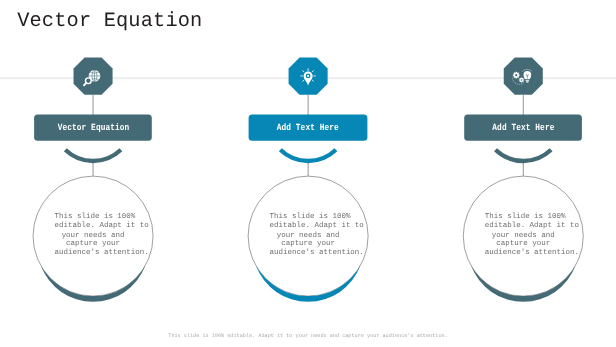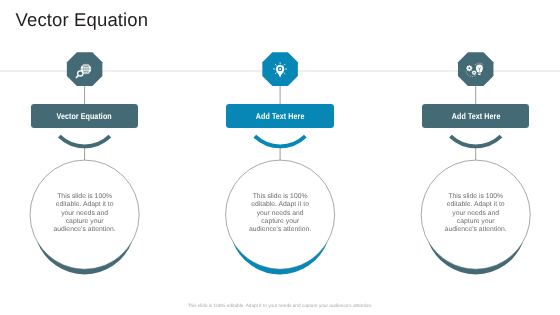--- a/index.html
+++ b/index.html
@@ -1,18 +1,18 @@
 <!DOCTYPE html>
 <html><head>
 <meta charset="utf-8">
 <style>
   html,body{margin:0;padding:0;}
   body{width:560px;height:315px;background:#ffffff;overflow:hidden;
        font-family:"Liberation Sans",sans-serif;-webkit-font-smoothing:antialiased;text-rendering:geometricPrecision;}
-  .slide{position:relative;width:560px;height:315px;}
+  .slide{position:relative;width:560px;height:315px;font-family:Liberation Mono, monospace;}
   .title{position:absolute;left:15.6px;top:9.4px;font-size:18.5px;color:#231f20;letter-spacing:0.13px;}
   .hline{position:absolute;left:0;top:70.1px;width:560px;height:1.8px;background:#efefef;}
   svg.art{position:absolute;left:0;top:0;width:560px;height:315px;}
   .btn{position:absolute;border-radius:3.2px;display:flex;align-items:center;justify-content:center;
        color:#fff;font-size:8.5px;font-weight:bold;letter-spacing:0.1px;}
   .btn > span{display:inline-block;transform:scaleX(0.835);transform-origin:center;white-space:nowrap;}
   .circ-text{position:absolute;text-align:center;color:#6d6e71;font-size:6.8px;line-height:8.31px;white-space:nowrap;}
   .footer{position:absolute;left:0;top:302.7px;width:560px;text-align:center;font-size:4.72px;color:#a7a9ac;white-space:nowrap;}
 </style>
 </head>

